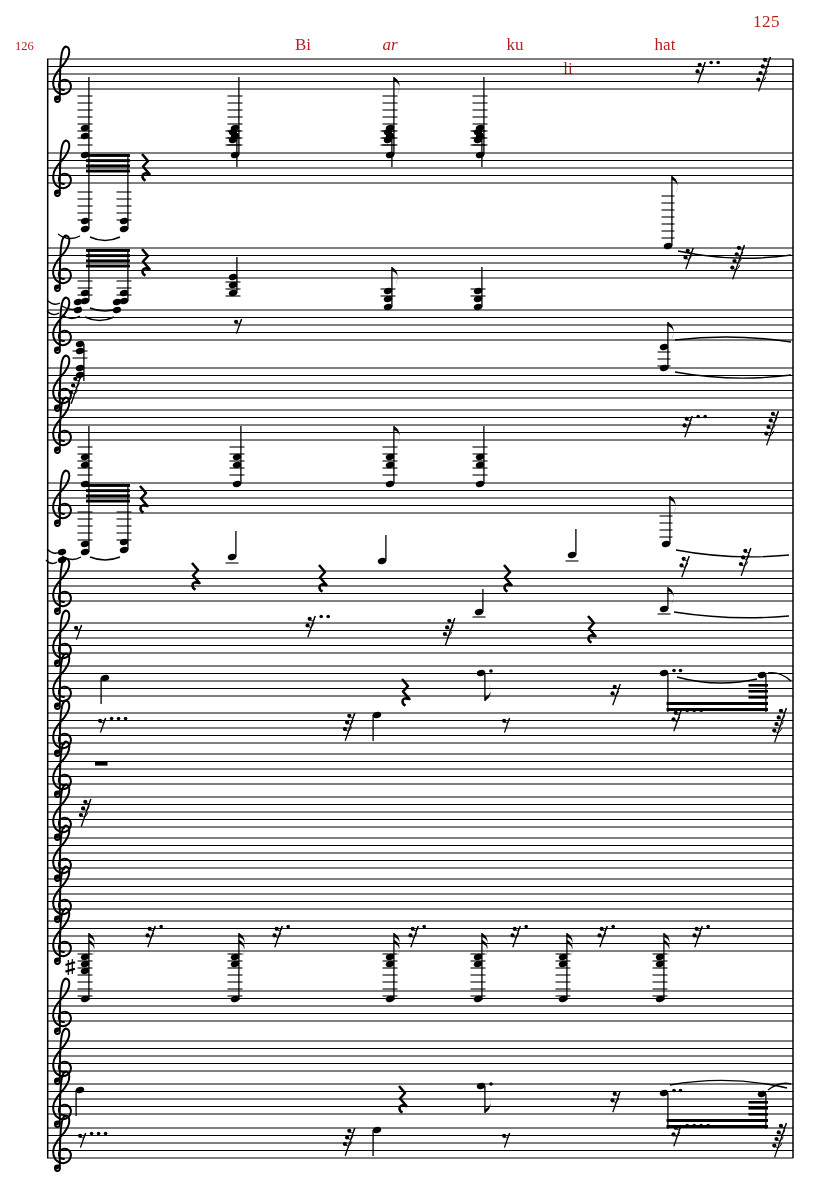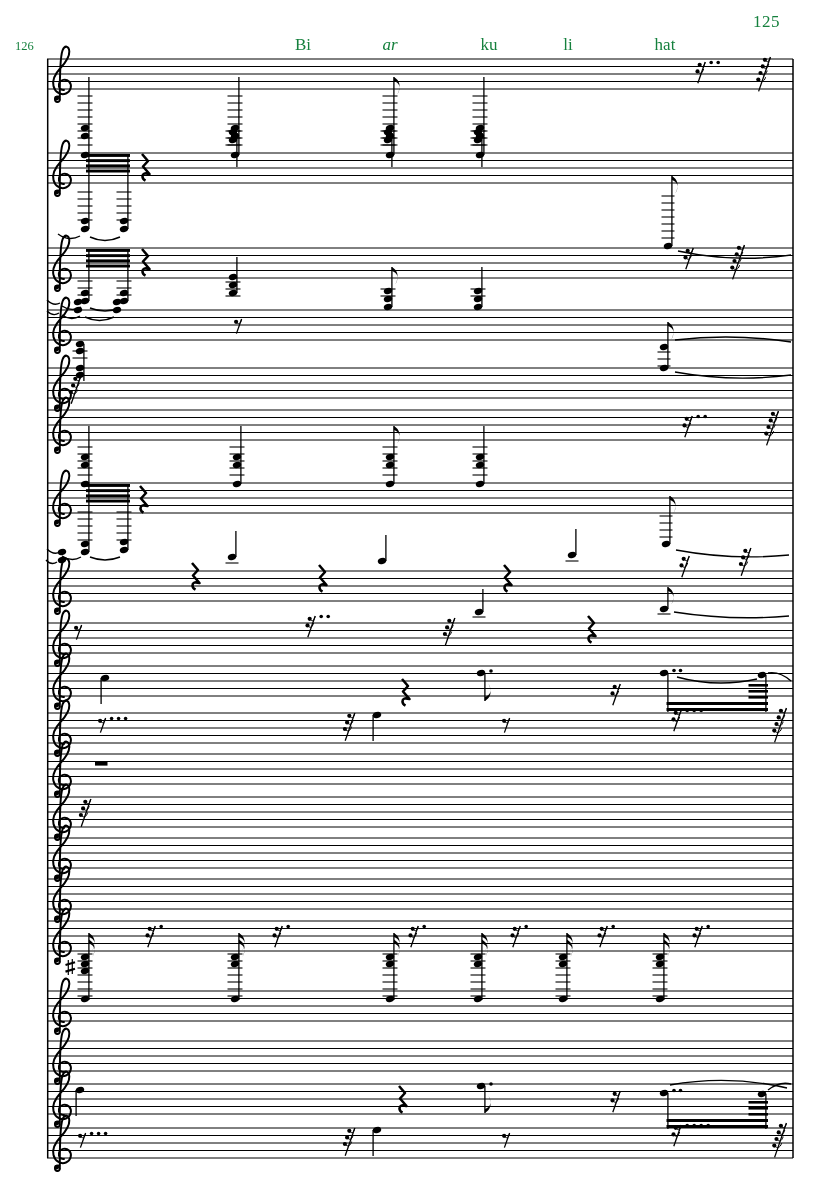--- a/index.html
+++ b/index.html
@@ -1,34 +1,34 @@
 <!DOCTYPE html>
 <html><head>
 <meta charset="utf-8">
 <style>
   html,body{margin:0;padding:0;background:#e8e8e8;}
   .page{position:relative;width:835px;height:1181px;background:#ffffff;
-        font-family:"Liberation Serif","DejaVu Serif",serif;color:#15803d;overflow:hidden;margin:0 auto;}
+        font-family:"Liberation Serif","DejaVu Serif",serif;color:#b91c1c;overflow:hidden;margin:0 auto;}
   .pagenum{position:absolute;top:12px;left:753px;font-size:17px;letter-spacing:.5px;}
   .measurenum{position:absolute;top:39px;left:15px;font-size:12.5px;text-align:right;}
   .lyrics{position:absolute;top:0;left:0;width:100%;height:52px;}
   .lyric{position:absolute;top:35px;transform:translateX(-50%);font-size:17px;}
   svg{position:absolute;top:0;left:0;}
 </style>
 </head>
 <body>
 
 <div class="page">
   <div class="pagenum">125</div>
   <div class="measurenum">126</div>
   <div class="lyrics" id="lyrics">
       <span class="lyric" style="left: 303px;">Bi</span>
       <span class="lyric" style="left: 390px; font-style: italic;">ar</span>
-      <span class="lyric" style="left: 489px;">ku</span>
-      <span class="lyric" style="left: 568px;">li</span>
+      <span class="lyric" style="left: 515px;">ku</span>
+      <span class="lyric" style="left: 568px; margin-top: 24px;">li</span>
       <span class="lyric" style="left: 665px;">hat</span>
     </div>
   <svg id="score" width="835" height="1181" viewBox="0 0 835 1181">
       <g>
         <line x1="47" y1="59" x2="793" y2="59" stroke="#000000" stroke-width="1"></line>
         <line x1="47" y1="66.5" x2="793" y2="66.5" stroke="#000000" stroke-width="1"></line>
         <line x1="47" y1="74" x2="793" y2="74" stroke="#000000" stroke-width="1"></line>
         <line x1="47" y1="81.5" x2="793" y2="81.5" stroke="#000000" stroke-width="1"></line>
         <line x1="47" y1="89" x2="793" y2="89" stroke="#000000" stroke-width="1"></line>
         <g transform="translate(50,59)">

